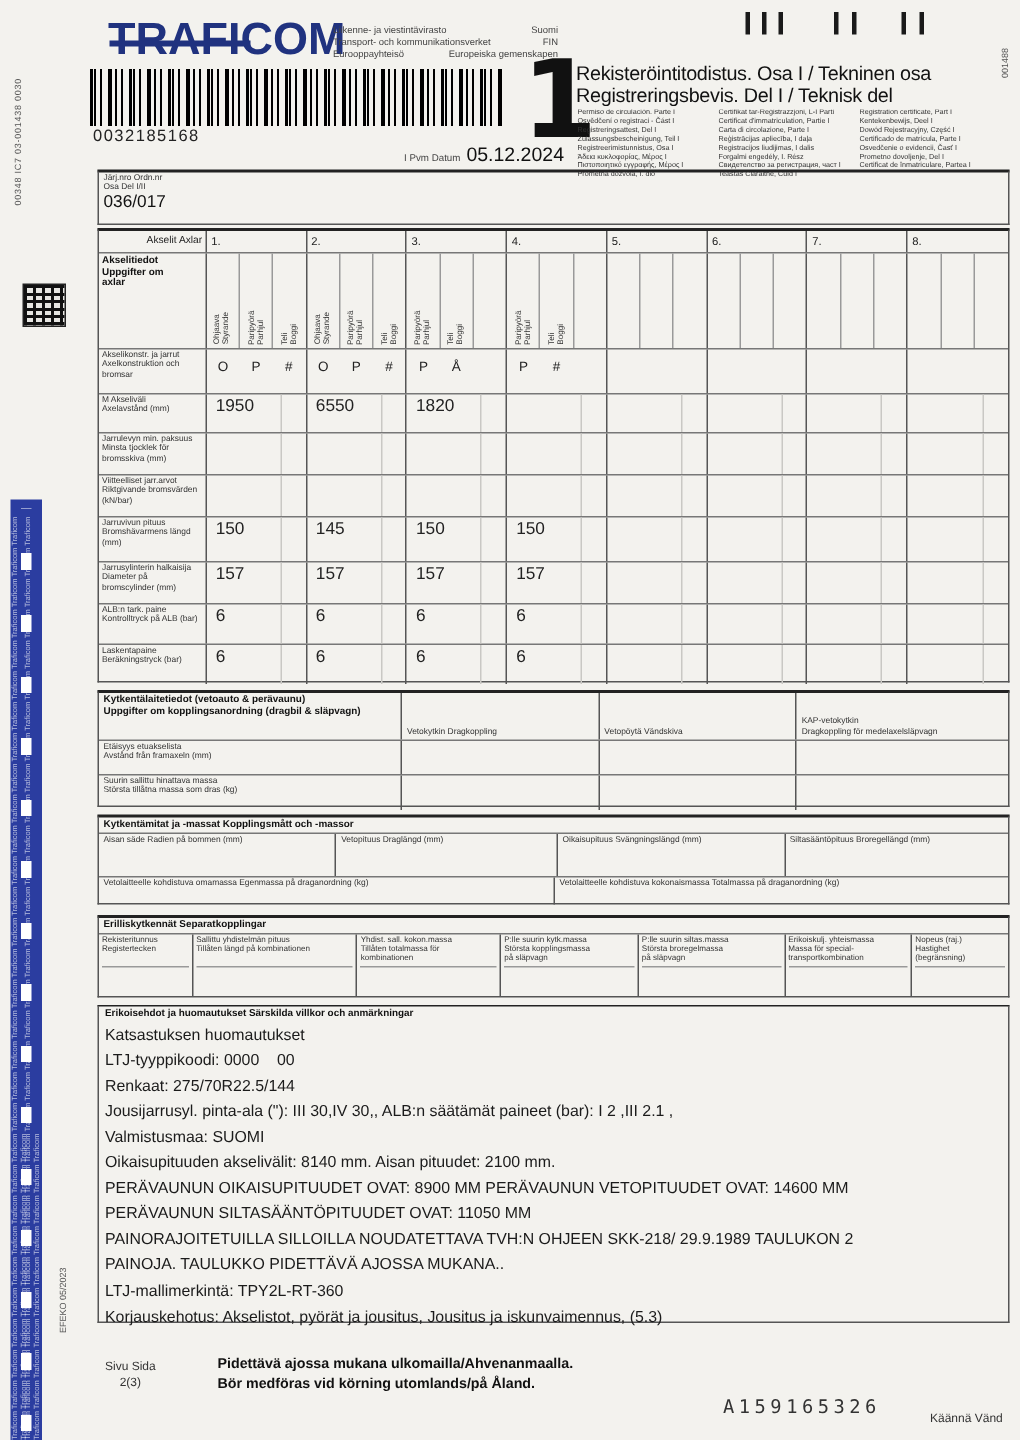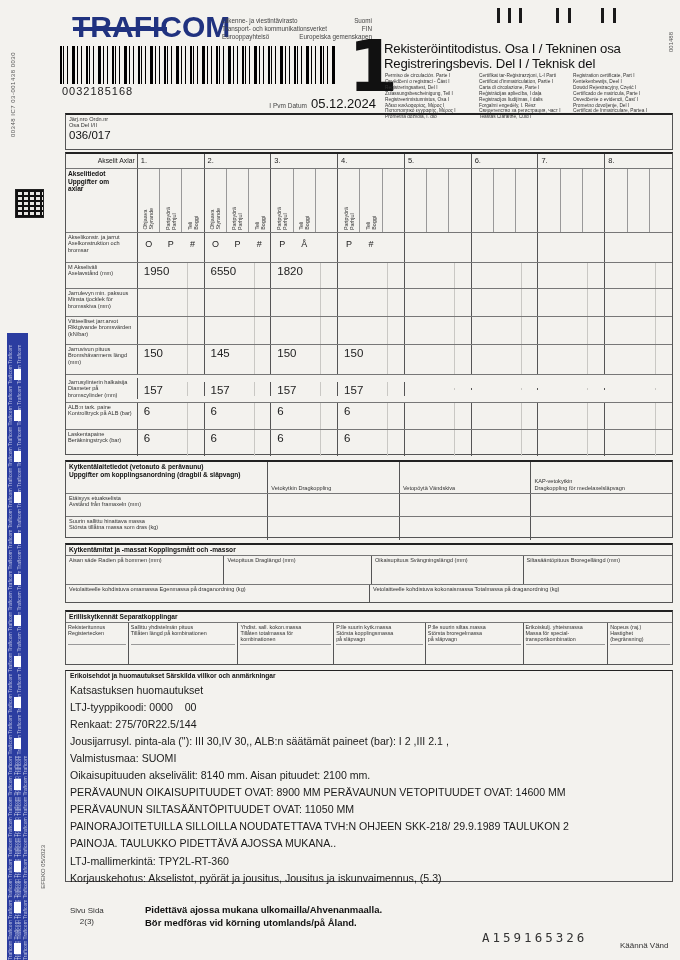--- a/index.html
+++ b/index.html
@@ -421,21 +421,21 @@
 Bromshävarmens längd (mm)</div>
         <div class="ax-cell ax-val">150</div>
         <div class="ax-cell ax-val">145</div>
         <div class="ax-cell ax-val">150</div>
         <div class="ax-cell ax-val">150</div>
         <div class="ax-cell ax-val"></div>
         <div class="ax-cell ax-val"></div>
         <div class="ax-cell ax-val"></div>
         <div class="ax-cell ax-val"></div>
       </div>
-      <div class="ax-row" style="height: 28px; align-items: center;">
+      <div class="ax-row" style="height: 28px;">
         <div class="ax-label slab pre">Jarrusylinterin halkaisija
 Diameter på bromscylinder (mm)</div>
         <div class="ax-cell ax-val">157</div>
         <div class="ax-cell ax-val">157</div>
         <div class="ax-cell ax-val">157</div>
         <div class="ax-cell ax-val">157</div>
         <div class="ax-cell ax-val"></div>
         <div class="ax-cell ax-val"></div>
         <div class="ax-cell ax-val"></div>
         <div class="ax-cell ax-val"></div>

